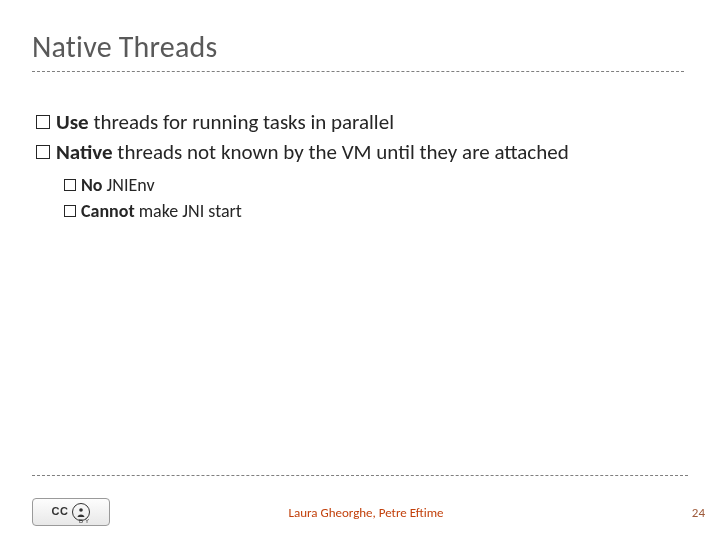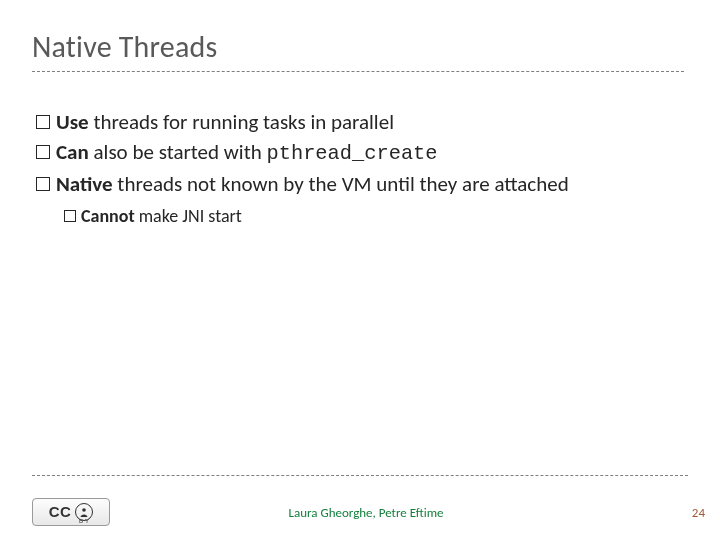--- a/index.html
+++ b/index.html
@@ -72,57 +72,57 @@
     background:linear-gradient(#fdfdfd,#e8e8e8);
     font-family:Arial,sans-serif;
   }
   .cc .cc-circle{
     width:18px;height:18px;border:1.6px solid #323232;border-radius:50%;
     display:flex;align-items:center;justify-content:center;
     font-size:11px;font-weight:700;color:#323232;
     box-sizing:border-box;
   }
   .cc .cc-text{
-    font-size:15px;font-weight:700;color:#323232;letter-spacing:.5px;
+    font-size:11px;font-weight:700;color:#323232;letter-spacing:.5px;
     display:flex;flex-direction:column;line-height:.7;
   }
   .cc .by{font-size:7px;letter-spacing:2px;text-align:center}
   .footer-center{
     position:absolute;
     left:12px;right:0;bottom:20px;
     text-align:center;
     font-size:13px;
-    color:#15803d;
+    color:#c2410c;
   }
   .pagenum{
     position:absolute;
     right:15px;bottom:20px;
     font-size:13px;
     color:#9e5a3a;
   }
 </style>
 </head>
 <body>
 
 <div class="slide">
   <h1 class="title">Native Threads</h1>
   <hr class="rule">
 
   <div class="bullets">
     <div class="row">
       <span class="box"></span><b>Use</b><span> threads for running tasks in parallel</span>
     </div>
     <div class="row">
-      <span class="box"></span><b>Can</b><span> also be started with </span><code>pthread_create</code>
-    </div>
-    <div class="row">
       <span class="box"></span><b>Native</b><span> threads not known by the VM until they are attached</span>
     </div>
 
     <div class="sub">
+      <div class="row">
+        <span class="box box-sm"></span><b>No</b><span> JNIEnv</span>
+      </div>
       <div class="row">
         <span class="box box-sm"></span><b>Cannot</b><span> make JNI start</span>
       </div>
     </div>
   </div>
 </div>
 
 <hr class="footer-rule">
 
 <div class="cc">

